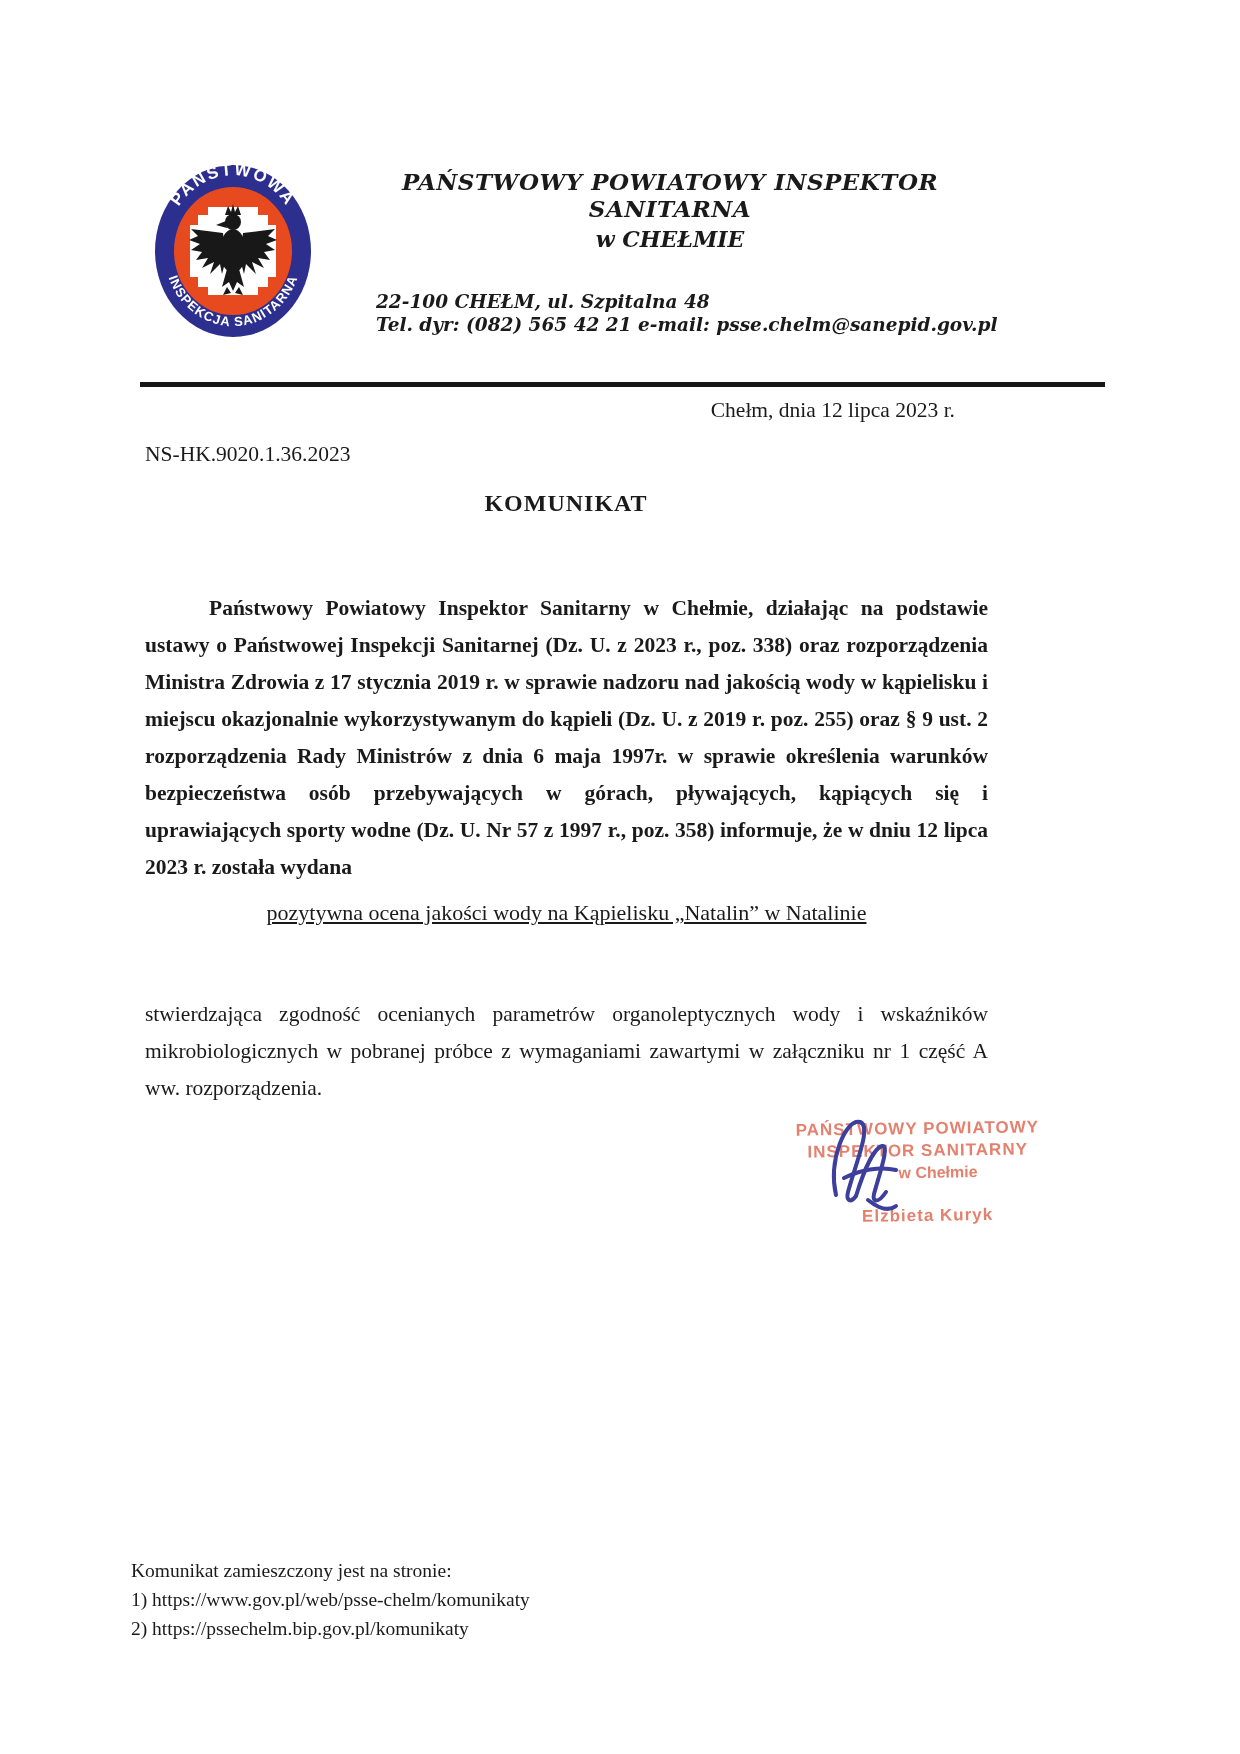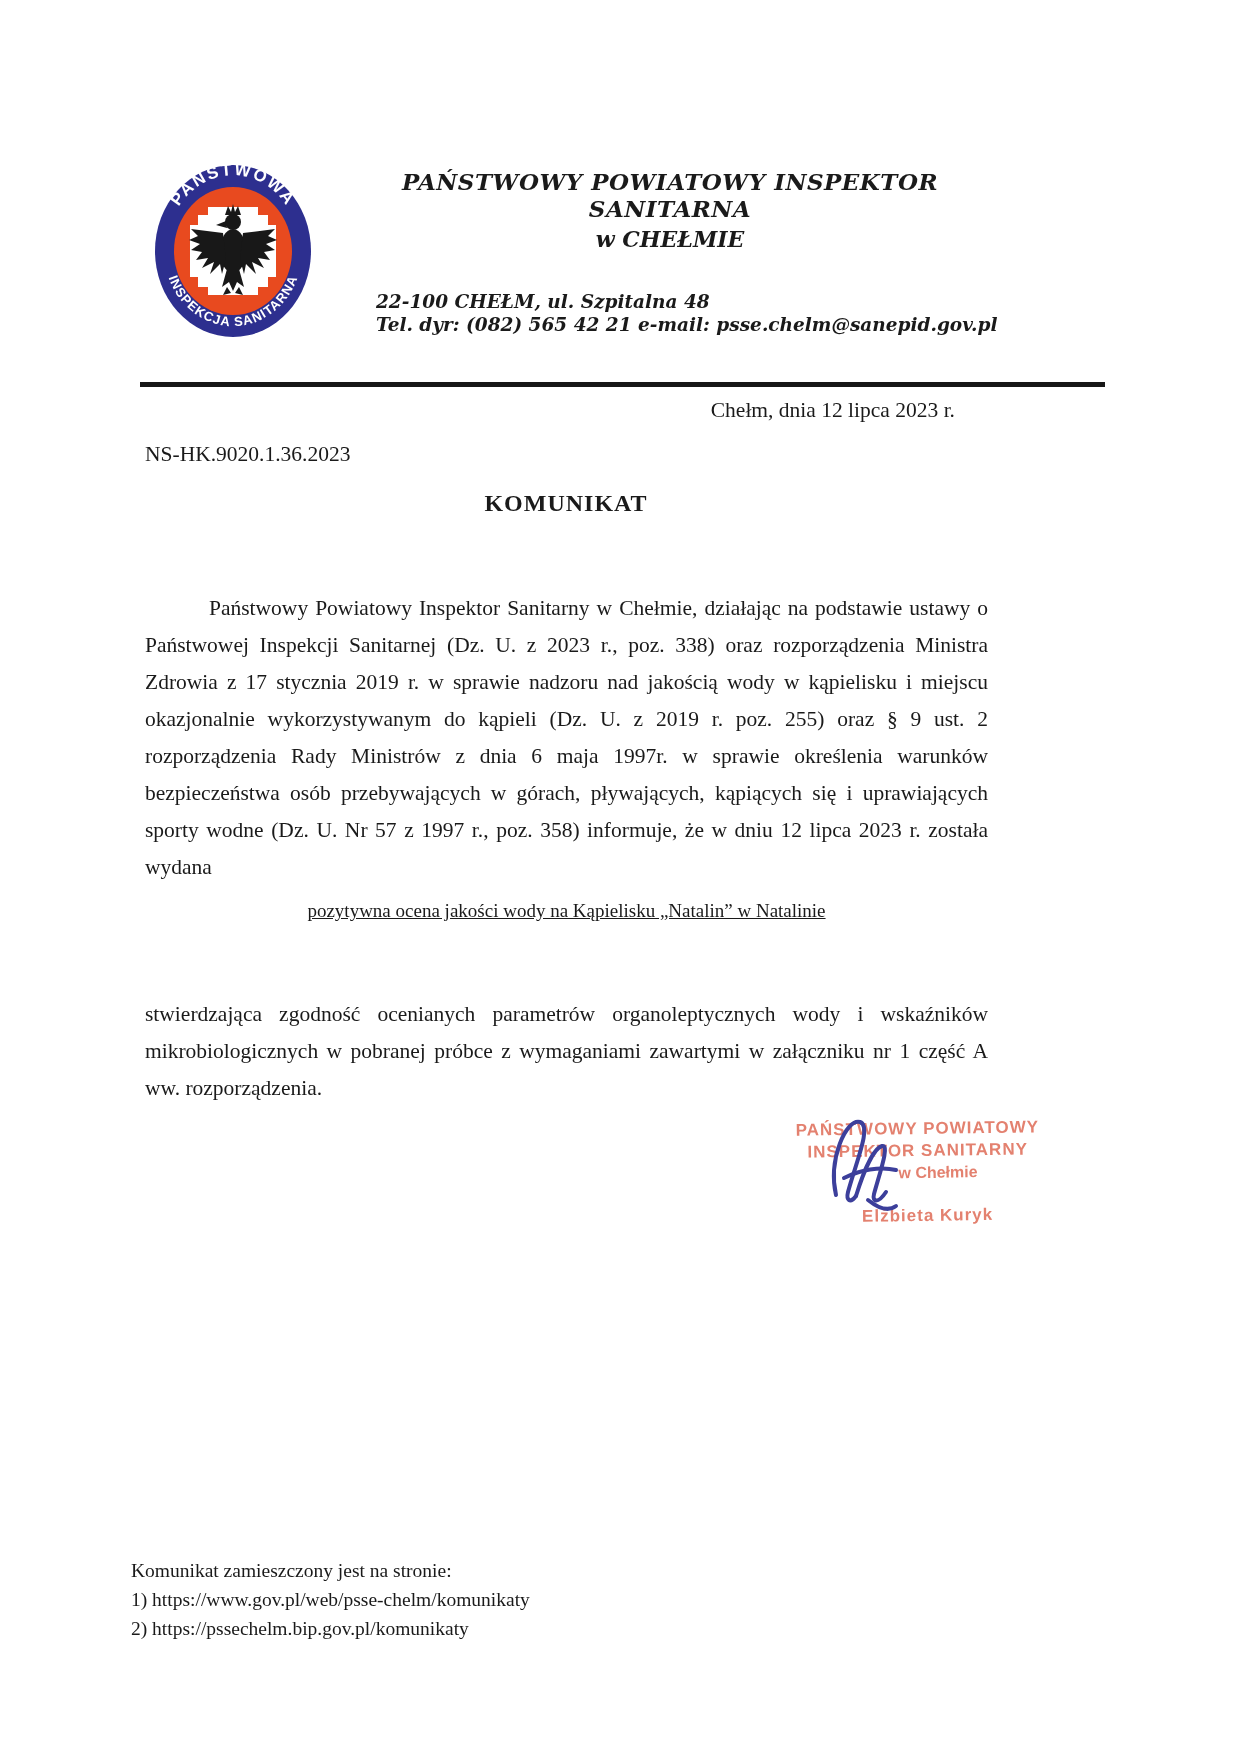--- a/index.html
+++ b/index.html
@@ -38,24 +38,24 @@
   
   .doc-title{
     position:absolute;left:145px;top:490px;width:842px;
     text-align:center;font-weight:bold;font-size:24px;letter-spacing:1px;
   }
   .para{
     position:absolute;left:145px;width:843px;
     font-size:21.5px;line-height:37px;
     text-align:justify;
   }
-  .para1{top:590px;text-indent:64px;}
+  .para1{top:590px;text-indent:64px;font-weight:bold;}
   .highlight{
     position:absolute;left:145px;top:900px;width:843px;
-    text-align:center;font-size:19px;
+    text-align:center;font-size:22px;
     text-decoration:underline;
   }
   .para2{top:984px;margin-top:12px;}
   
   .stamp{
     position:absolute;left:788px;top:1118px;width:260px;
     transform:rotate(-0.8deg);
     font-family:"Liberation Sans", sans-serif;
     font-weight:bold;
     text-align:center;

